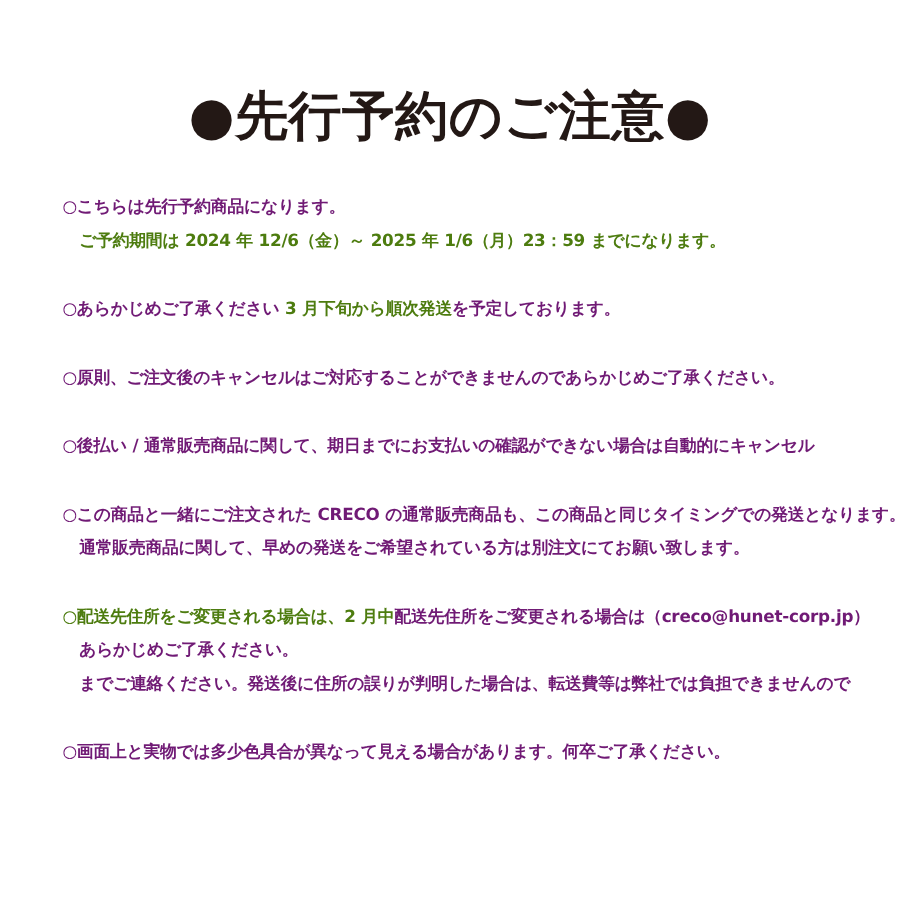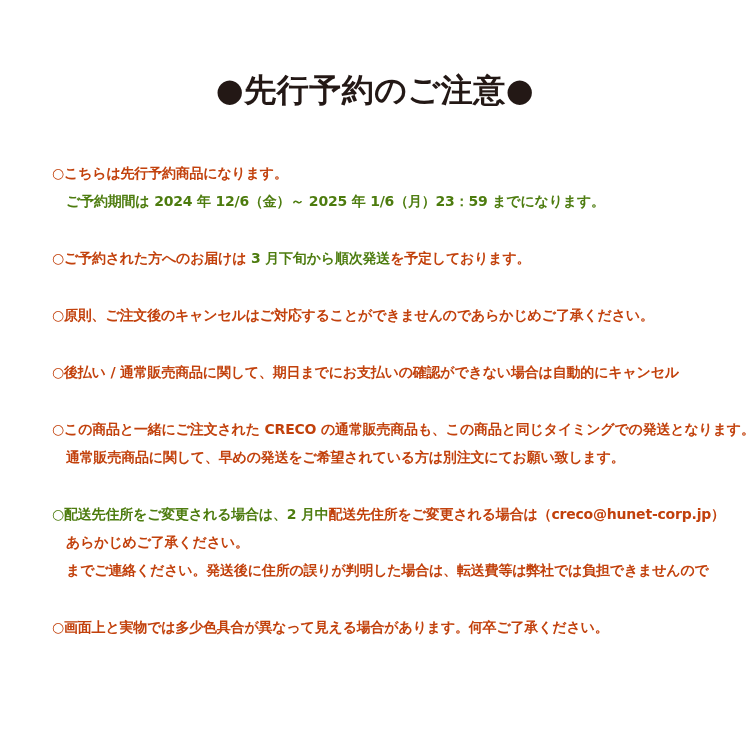--- a/index.html
+++ b/index.html
@@ -12,21 +12,21 @@
     overflow: hidden;
     font-family: "DejaVu Sans", sans-serif;
     color: #231815;
   }
   .page-title {
     position: absolute;
     top: 70px;
     left: 0;
     width: 750px;
     text-align: center;
-    font-size: 32px;
+    font-size: 44px;
     font-weight: bold;
     letter-spacing: 0.5px;
     line-height: 1.25;
     white-space: nowrap;
   }
   .notice-list {
     position: absolute;
     top: 159px;
     left: 0;
     width: 750px;
@@ -39,34 +39,34 @@
     font-size: 14px;
     font-weight: bold;
     line-height: 28px;
     letter-spacing: -0.2px;
     white-space: nowrap;
   }
   .notice-line.first {
     text-indent: -14px;
   }
   .seg-red { color: #4d7c0f; }
-  .seg-default { color: #c2410c; }
+  .seg-default { color: #701a75; }
 </style>
 </head>
 <body>
 
 <div class="canvas">
   <div class="page-title">●先行予約のご注意●</div>
   <div class="notice-list">
       <div class="notice">
         <div class="notice-line first"><span class="seg-default">○こちらは先行予約商品になります。</span></div>
         <div class="notice-line"><span class="seg-red">ご予約期間は 2024 年 12/6（金）～ 2025 年 1/6（月）23：59 までになります。</span></div>
       </div>
       <div class="notice">
-        <div class="notice-line first"><span class="seg-default">○ご予約された方へのお届けは </span><span class="seg-red">3 月下旬から順次発送</span><span class="seg-default">を予定しております。</span></div>
+        <div class="notice-line first"><span class="seg-default">○あらかじめご了承ください </span><span class="seg-red">3 月下旬から順次発送</span><span class="seg-default">を予定しております。</span></div>
       </div>
       <div class="notice">
         <div class="notice-line first"><span class="seg-default">○原則、ご注文後のキャンセルはご対応することができませんのであらかじめご了承ください。</span></div>
       </div>
       <div class="notice">
         <div class="notice-line first"><span class="seg-default">○後払い / 通常販売商品に関して、期日までにお支払いの確認ができない場合は自動的にキャンセル</span></div>
       </div>
       <div class="notice">
         <div class="notice-line first"><span class="seg-default">○この商品と一緒にご注文された CRECO の通常販売商品も、この商品と同じタイミングでの発送となります。</span></div>
         <div class="notice-line"><span class="seg-default">通常販売商品に関して、早めの発送をご希望されている方は別注文にてお願い致します。</span></div>

